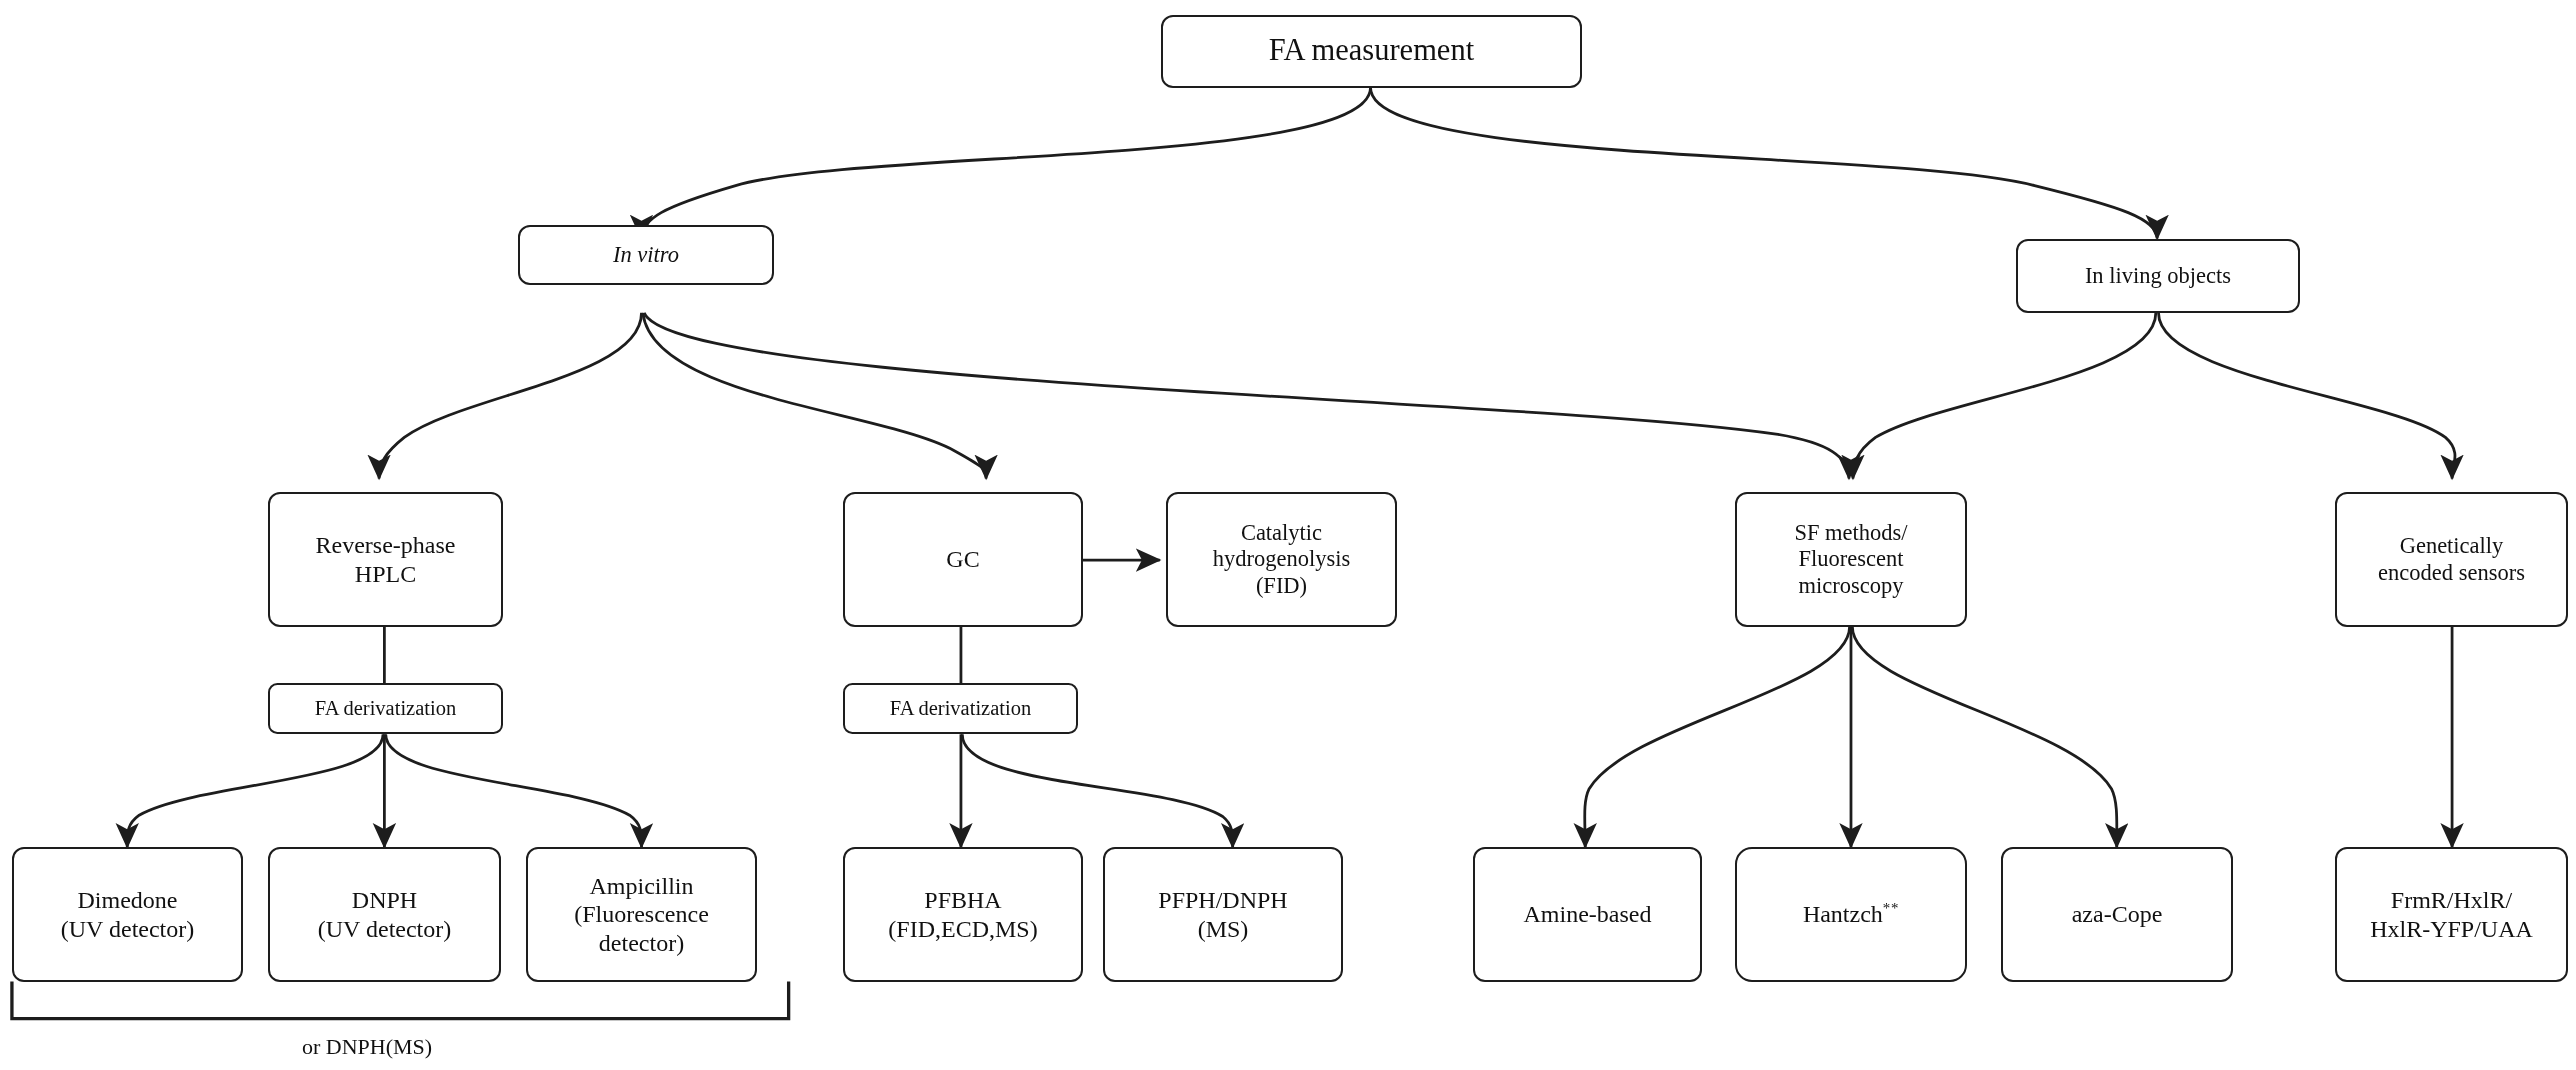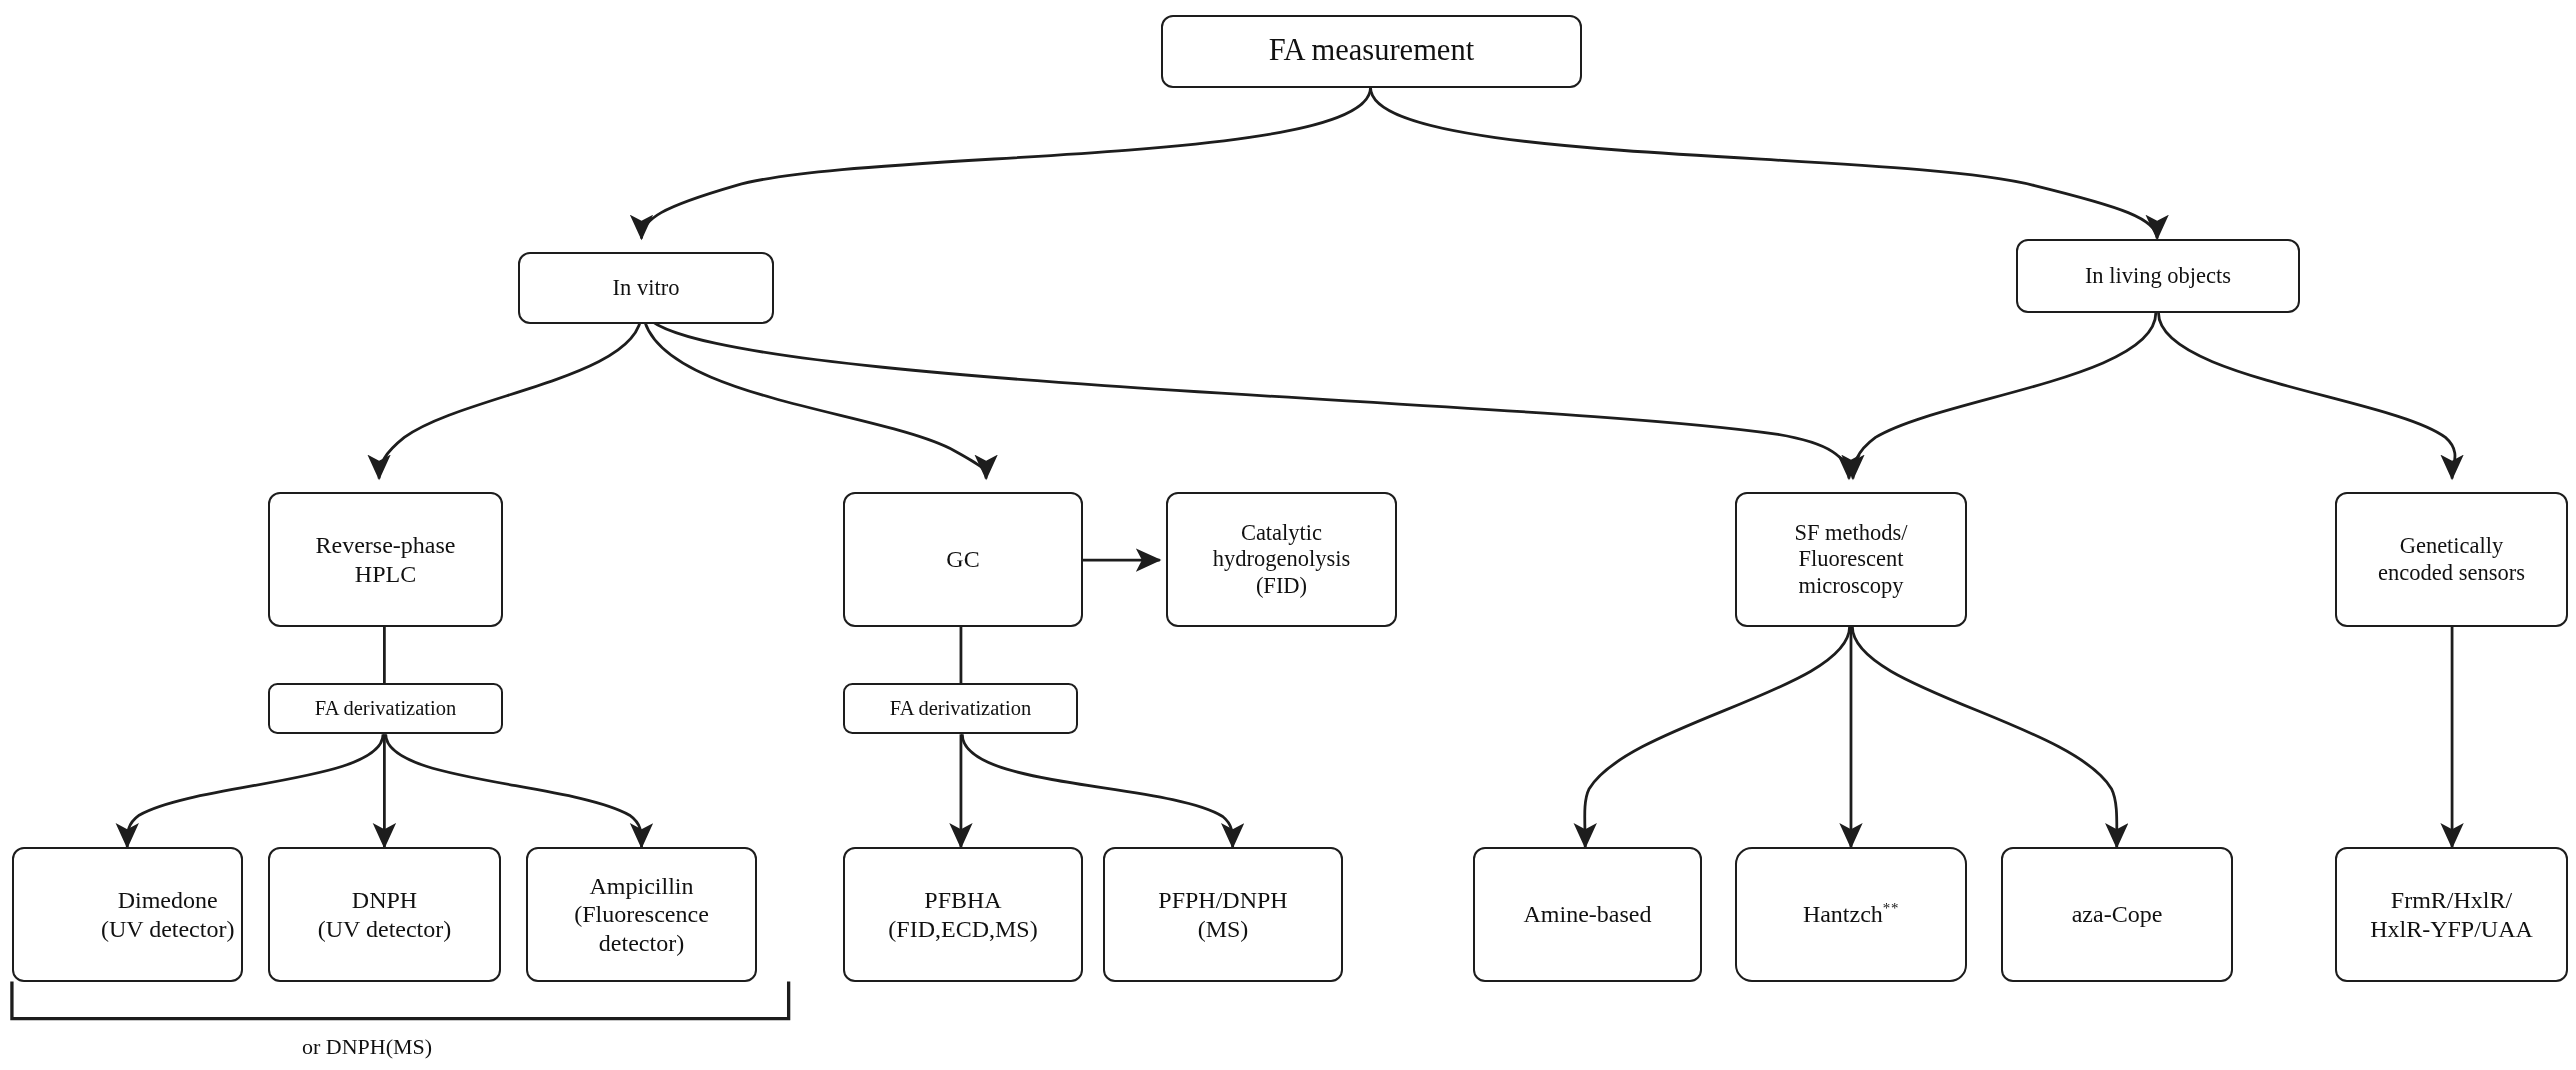--- a/index.html
+++ b/index.html
@@ -115,21 +115,21 @@
       <path d="M3700,945 L3700,1278" marker-end="url(#arrow)"></path>
 
       <path d="M18,1481 L18,1537 L1190,1537 L1190,1481" stroke-width="5"></path>
     </g>
   </svg>
 
   <div class="node n-root" style="left:1161px; top:14.6px; width:421px; height:73px;">
     <span class="lbl">FA measurement</span>
   </div>
 
-  <div class="node n-level2" style="left:518px; top:252px; width:256px; height:72px;">
+  <div class="node n-level2" style="left:518px; top:225px; width:256px; height:60px;font-style:italic;">
     <span class="lbl">In vitro</span>
   </div>
 
   <div class="node n-level2" style="left:2016px; top:239px; width:284px; height:74px;">
     <span class="lbl">In living objects</span>
   </div>
 
   <div class="node n-level3" style="left:268px; top:492px; width:235px; height:135px;">
     <span class="lbl">Reverse-phase
 HPLC</span>
@@ -157,21 +157,21 @@
   </div>
 
   <div class="node n-deriv" style="left:268px; top:683px; width:235px; height:51px;">
     <span class="lbl">FA derivatization</span>
   </div>
 
   <div class="node n-deriv" style="left:843px; top:683px; width:235px; height:51px;">
     <span class="lbl">FA derivatization</span>
   </div>
 
-  <div class="node n-leaf" style="left:12px; top:847px; width:231px; height:135px;justify-content:flex-end;">
+  <div class="node n-leaf" style="left:12px; top:847px; width:231px; height:135px;">
     <span class="lbl">Dimedone
 (UV detector)</span>
   </div>
 
   <div class="node n-leaf" style="left:268px; top:847px; width:233px; height:135px;">
     <span class="lbl">DNPH
 (UV detector)</span>
   </div>
 
   <div class="node n-leaf" style="left:526px; top:847px; width:231px; height:135px;">

